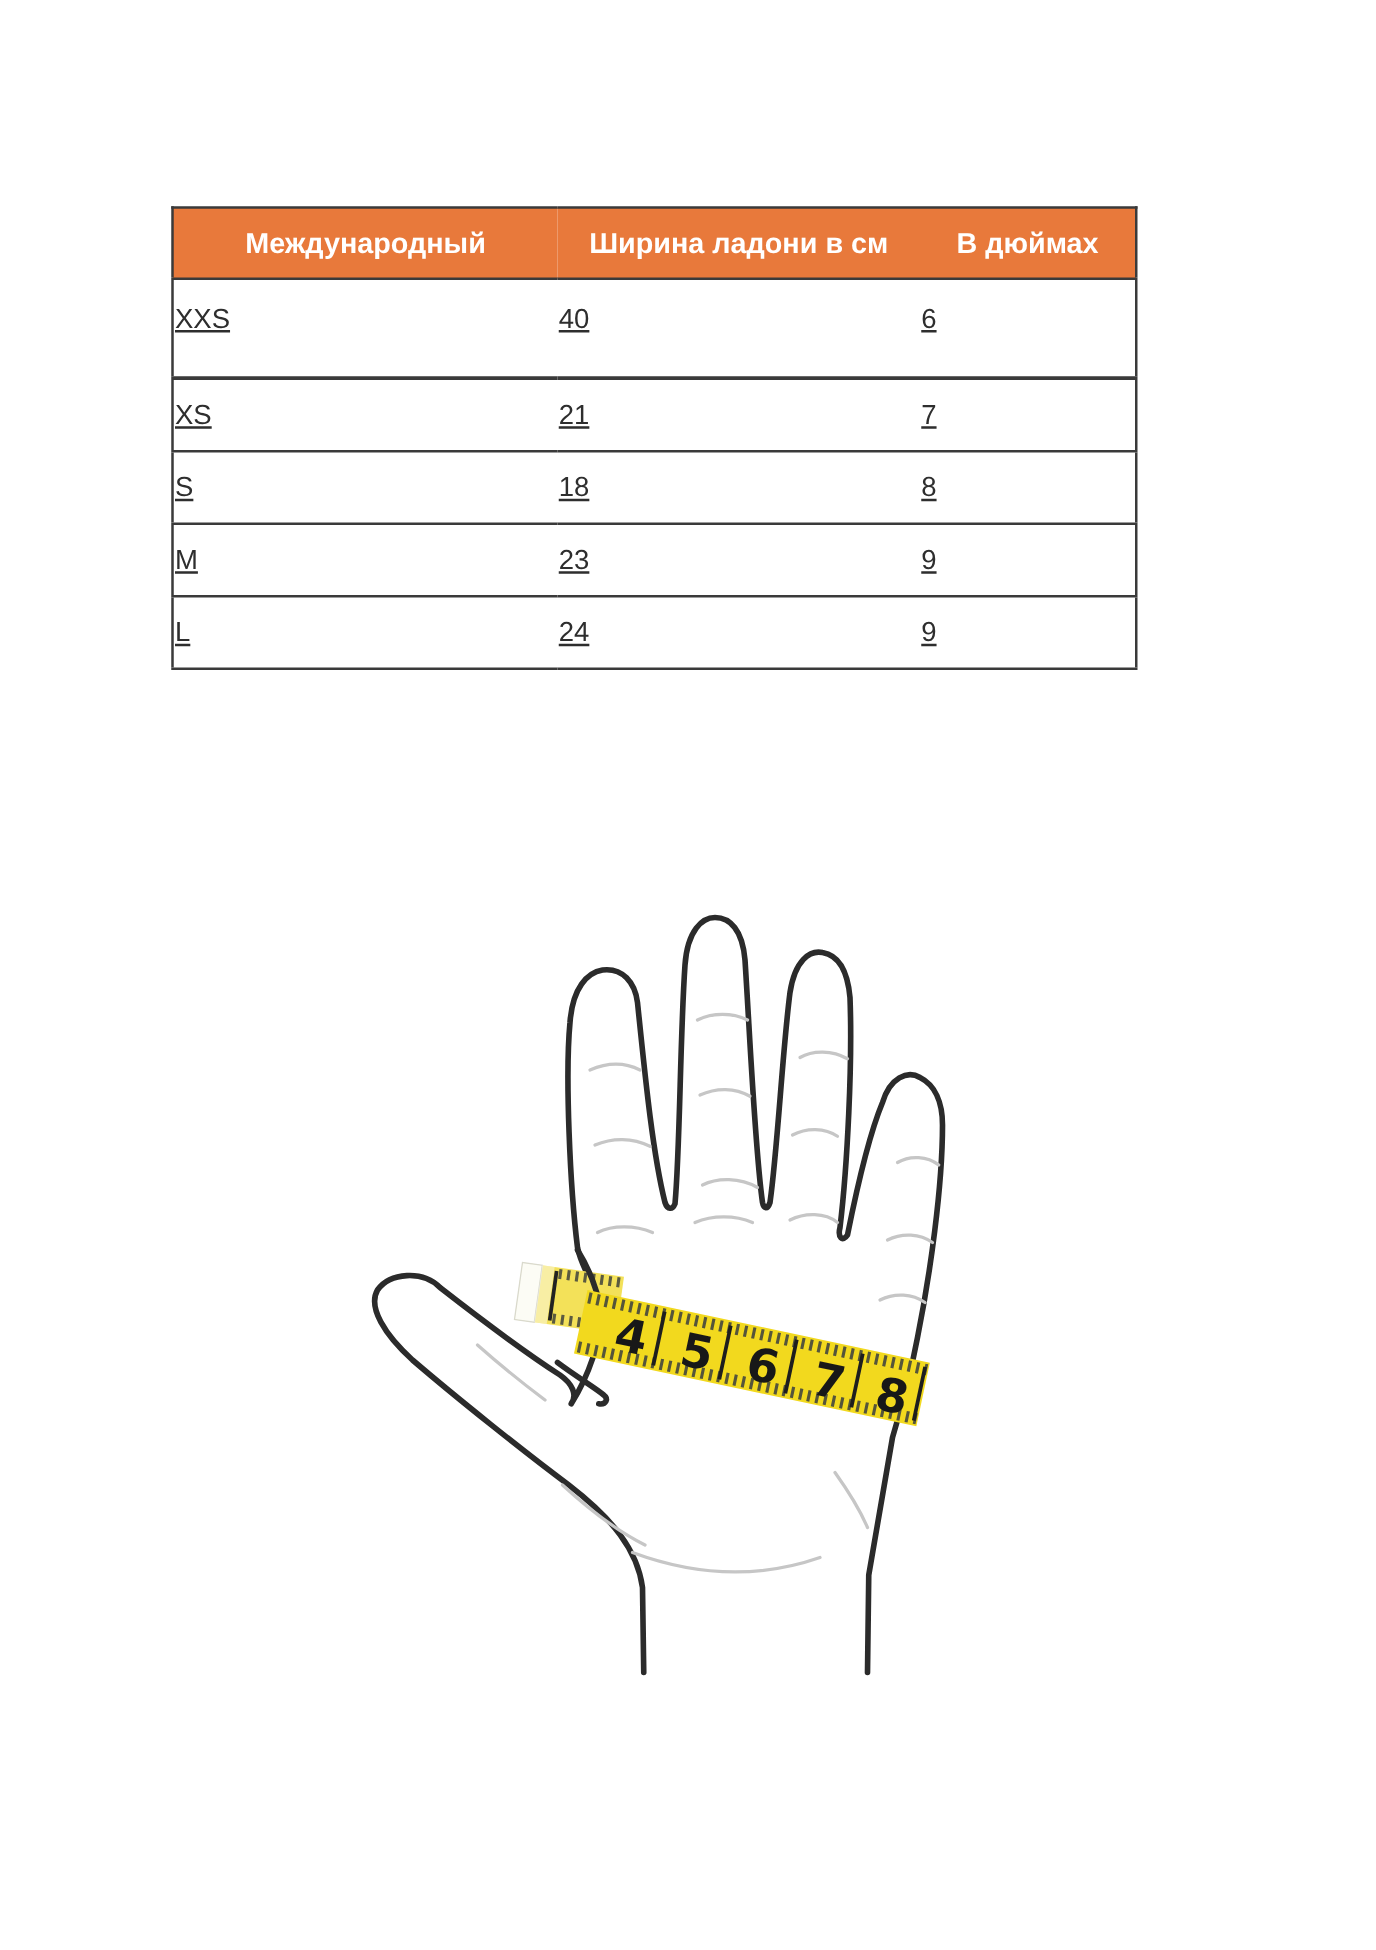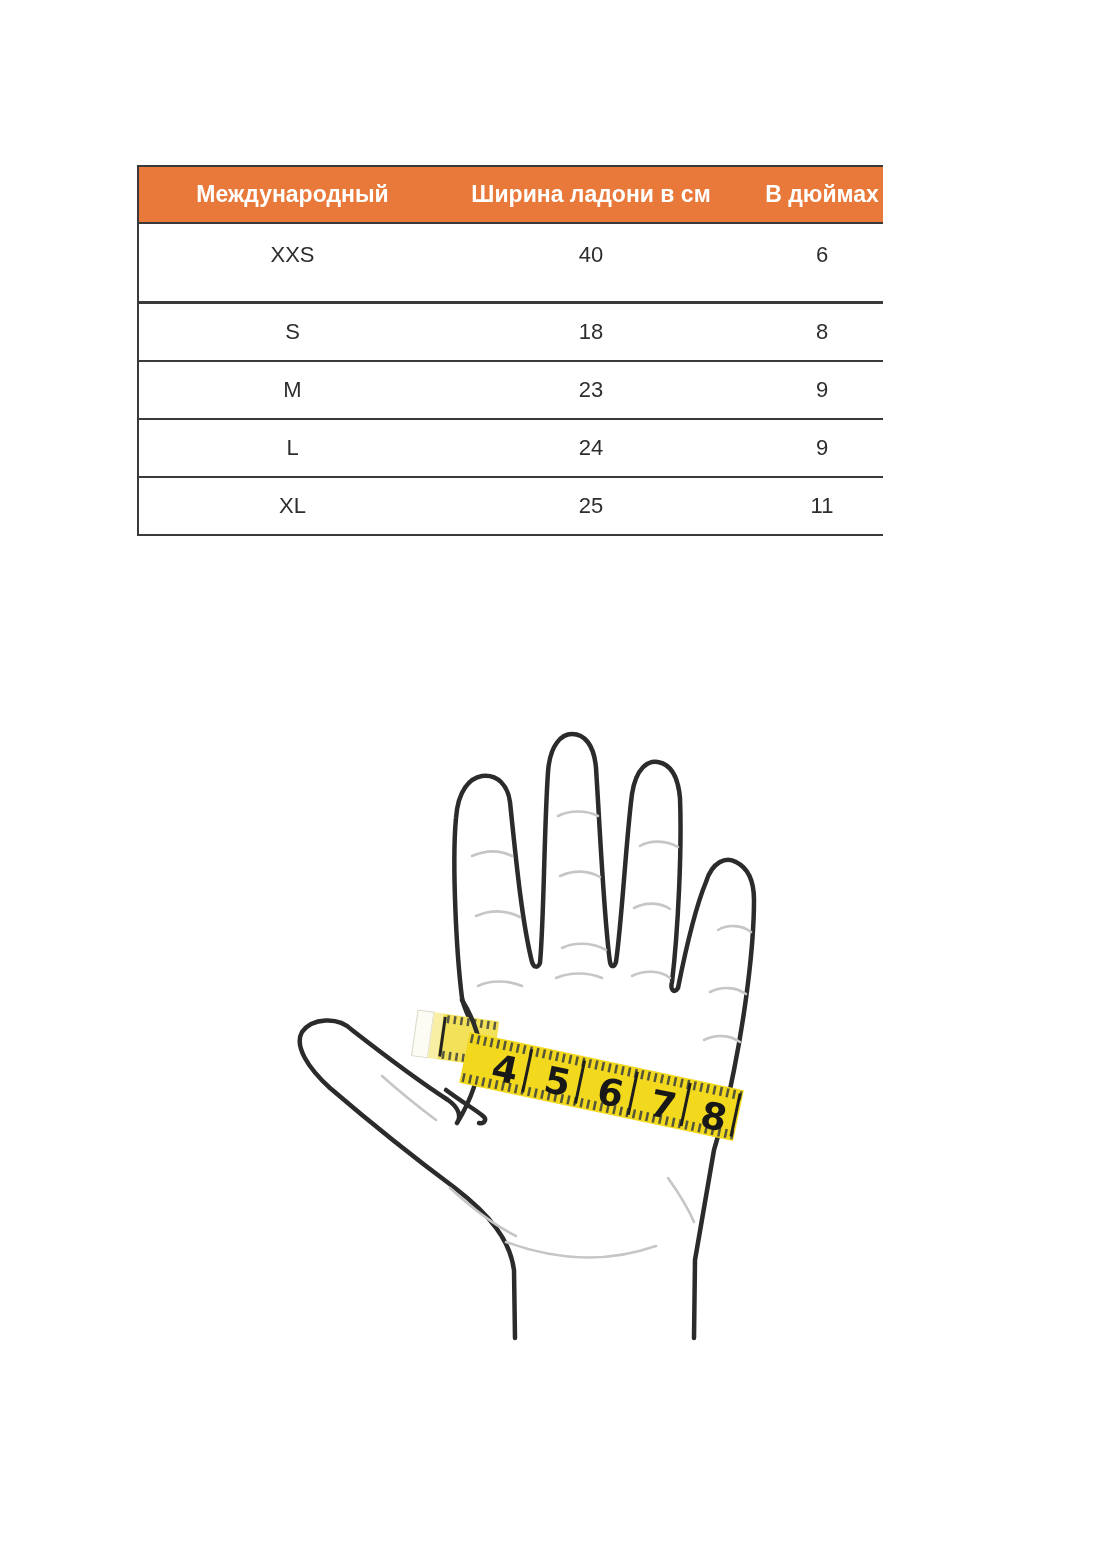--- a/index.html
+++ b/index.html
@@ -2,20 +2,21 @@
 <html style="--accent: #E8793B;"><head>
 <meta charset="utf-8">
 <style>
   html,body{margin:0;padding:0;background:#ffffff;}
   .page{
     position:relative;
     width:883px;height:1560px;
     background:#ffffff;
     font-family:"Liberation Sans", sans-serif;
     overflow:hidden;
+    padding-left:38px;
   }
 
   
   .size-table{
     position:absolute;left:137px;top:165px;width:771px;
     border-collapse:collapse;
     border:2px solid #3a3a3a;
     table-layout:fixed;
   }
   .size-table col.c1{width:308px;}
@@ -23,24 +24,25 @@
   .size-table col.c3{width:173px;}
   .size-table th{
     background:var(--accent,#E8793B);
     color:#ffffff;
     font-size:23px;font-weight:bold;
     height:53px;text-align:center;
     border-bottom:2px solid #3a3a3a;
   }
   .size-table td{
     font-size:22px;color:#2e2e2e;
-    text-align:center;height:54px;
+    height:54px;
     border-bottom:2px solid #3a3a3a;
     vertical-align:middle;
     background:#ffffff;
+    text-decoration:underline;
   }
   .size-table tr.tall td{height:60px;padding-bottom:16px;border-bottom:3px solid #3a3a3a;}
 
   
   .heading{
     position:absolute;left:152px;top:656px;margin:0;
     font-size:27px;font-weight:700;color:#1b1b1b;
     letter-spacing:.2px;
   }
 
@@ -72,38 +74,38 @@
         <th>В дюймах</th>
       </tr>
     </thead>
     <tbody>
       <tr class="tall">
         <td>XXS</td>
         <td>40</td>
         <td>6</td>
       </tr>
       <tr>
+        <td>XS</td>
+        <td>21</td>
+        <td>7</td>
+      </tr>
+      <tr>
         <td>S</td>
         <td>18</td>
         <td>8</td>
       </tr>
       <tr>
         <td>M</td>
         <td>23</td>
         <td>9</td>
       </tr>
       <tr>
         <td>L</td>
         <td>24</td>
         <td>9</td>
-      </tr>
-      <tr>
-        <td>XL</td>
-        <td>25</td>
-        <td>11</td>
       </tr>
     </tbody>
   </table>
 
 
   <div class="illustration">
     <svg viewBox="0 0 520 660" role="img" aria-label="outline drawing of an open hand with a yellow measuring tape across the palm">
 
       <path d="M 245,628
            L 244,560

